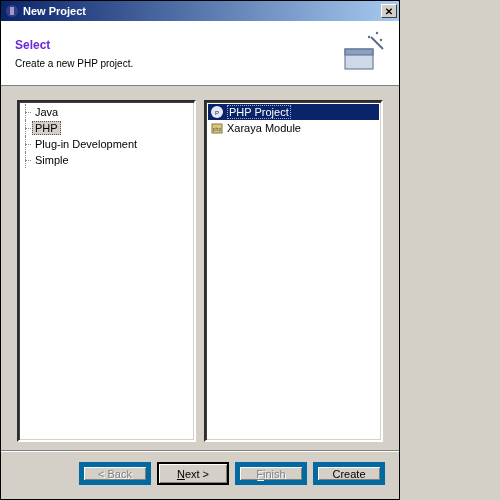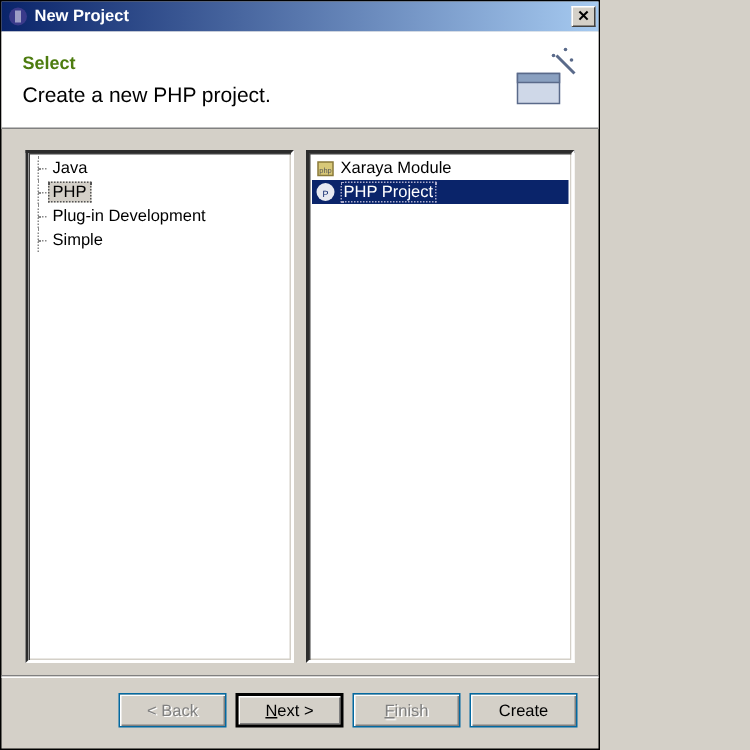--- a/index.html
+++ b/index.html
@@ -54,22 +54,22 @@
     cursor: default;
   }
   .header {
     background: #fff;
     border-bottom: 1px solid #808080;
     padding: 10px 14px;
     display: flex;
     align-items: center;
   }
   .header-text { flex: 1; }
-  .header-title { font-weight: bold; font-size: 12px; color: #4d7c0f; margin-bottom: 6px; }
-  .header-sub { font-size: 14px; color: #000; }
+  .header-title { font-weight: bold; font-size: 12px; color: #6d28d9; margin-bottom: 6px; }
+  .header-sub { font-size: 10px; color: #000; }
   .header-icon {
     width: 44px; height: 44px;
     margin-left: 8px;
   }
   .body-area {
     flex: 1;
     padding: 14px 16px 8px 16px;
   }
   .panes {
     display: flex;
@@ -147,21 +147,21 @@
   .button-row {
     display: flex;
     justify-content: flex-end;
     gap: 6px;
     padding: 10px 14px 14px 14px;
   }
   .btn {
     min-width: 72px;
     height: 23px;
     background: #d4d0c8;
-    border: 1px solid #0369a1;
+    border: 5px solid #0369a1;
     box-shadow: inset 1px 1px 0 #fff, inset -1px -1px 0 #808080;
     font-family: Tahoma, Arial, sans-serif;
     font-size: 11px;
     color: #000;
     cursor: default;
     padding: 0 4px;
   }
   .btn.default {
     border: 2px solid #000;
     box-shadow: inset 1px 1px 0 #fff, inset -1px -1px 0 #808080;
@@ -221,38 +221,38 @@
             <span class="dot"></span>
             <span class="label">Plug-in Development</span>
           </div>
           <div class="tree-item">
             <span class="dot"></span>
             <span class="label">Simple</span>
           </div>
         </div>
 
       <div class="pane" id="wizard-pane">
+          <div class="list-item selected">
+            <span class="icon">
+              <svg width="14" height="14" viewBox="0 0 14 14">
+                <circle cx="7" cy="7" r="6" fill="#fff" opacity="0.9"></circle>
+                <text x="7" y="10" font-size="6" text-anchor="middle" fill="#0a246a">P</text>
+              </svg>
+            </span>
+            <span class="label">PHP Project</span>
+          </div>
           <div class="list-item">
             <span class="icon">
               <svg width="14" height="14" viewBox="0 0 14 14">
                 <rect x="2" y="3" width="10" height="9" fill="#d8c878" stroke="#8a7a3a"></rect>
                 <text x="7" y="10" font-size="5" text-anchor="middle" fill="#555">php</text>
               </svg>
             </span>
             <span class="label">Xaraya Module</span>
           </div>
-          <div class="list-item selected">
-            <span class="icon">
-              <svg width="14" height="14" viewBox="0 0 14 14">
-                <circle cx="7" cy="7" r="6" fill="#fff" opacity="0.9"></circle>
-                <text x="7" y="10" font-size="6" text-anchor="middle" fill="#0a246a">P</text>
-              </svg>
-            </span>
-            <span class="label">PHP Project</span>
-          </div>
         </div>
 
     </div>
   </div>
 
   <div class="sep"></div>
 
   <div class="button-row">
     <button class="btn disabled" disabled="">
       <span>&lt; Back</span>

